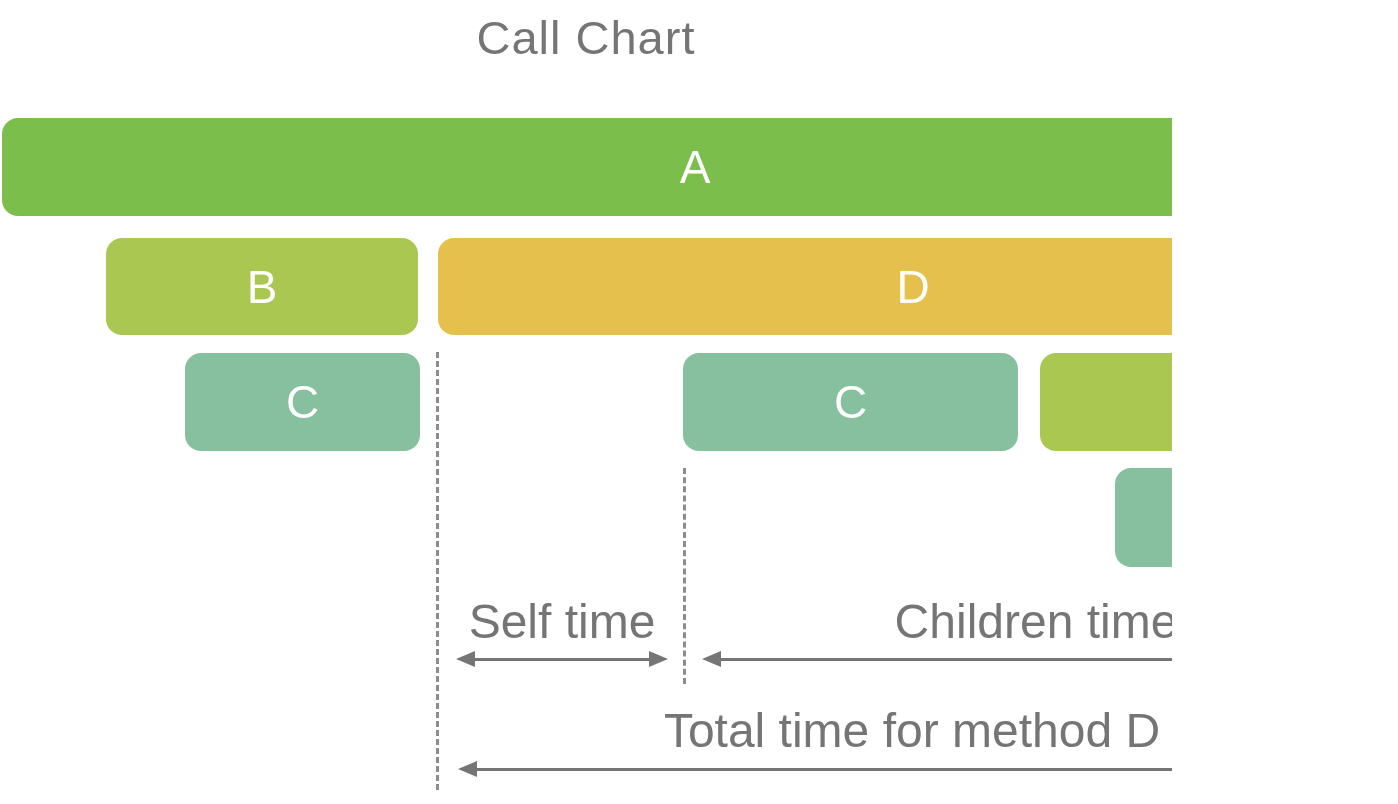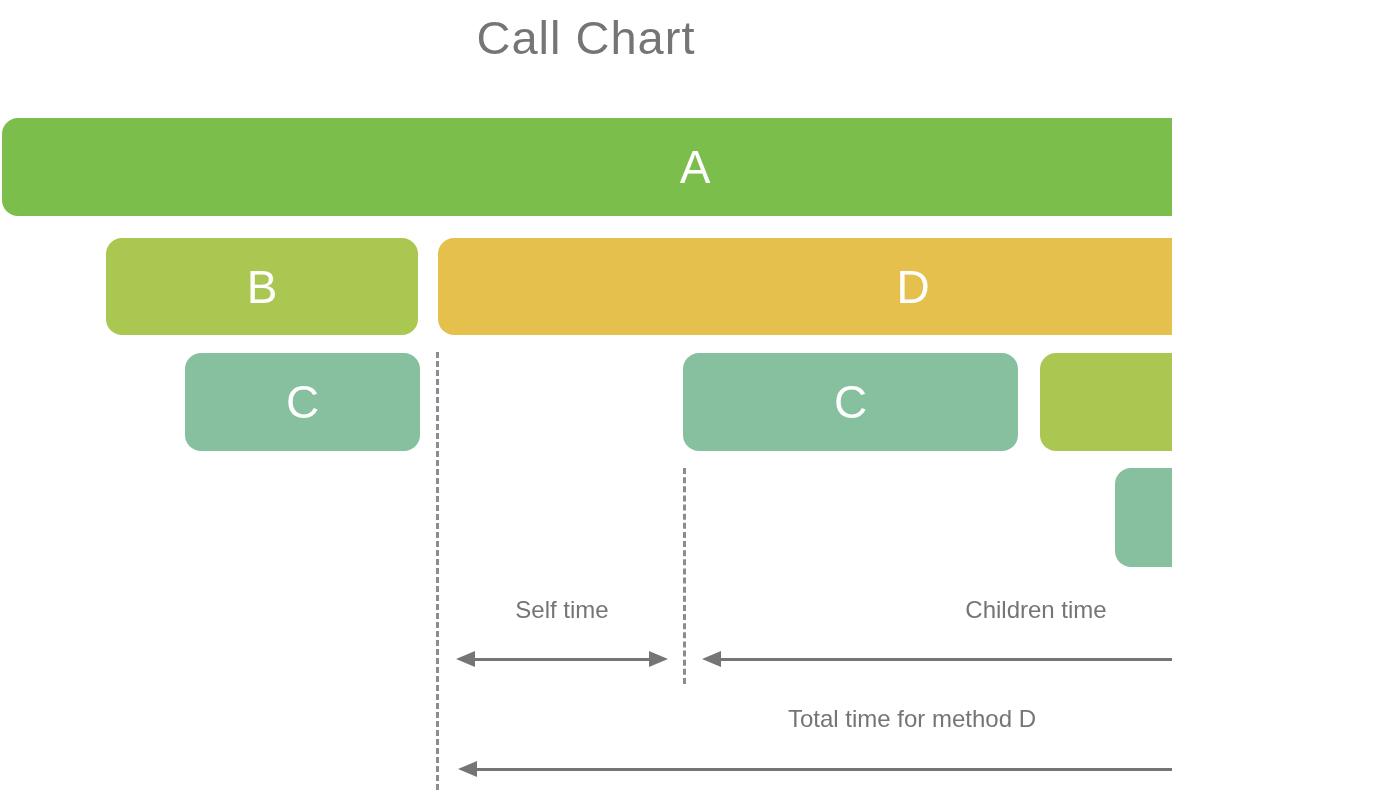--- a/index.html
+++ b/index.html
@@ -52,21 +52,21 @@
     width: 0;
     border-left: 3px dashed #8c8c8c;
   }
   .dash-left  { left: 436px;  top: 352px; height: 438px; }
   .dash-mid   { left: 683px;  top: 468px; height: 216px; }
   .dash-right { left: 1384px; top: 578px; height: 212px; }
 
   .annotation-label {
     position: absolute;
     text-align: center;
-    font-size: 24px;
+    font-size: 48px;
     font-weight: 300;
     color: #757575;
     line-height: 1;
   }
   .self-label     { left: 438px; top: 598px; width: 248px; }
   .children-label { left: 686px; top: 598px; width: 700px; }
   .total-label    { left: 438px; top: 707px; width: 948px; }
 
   .arrow {
     position: absolute;

